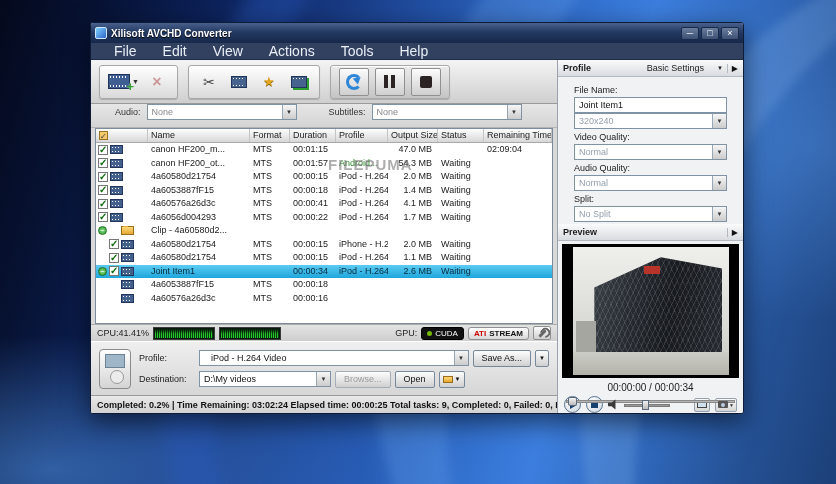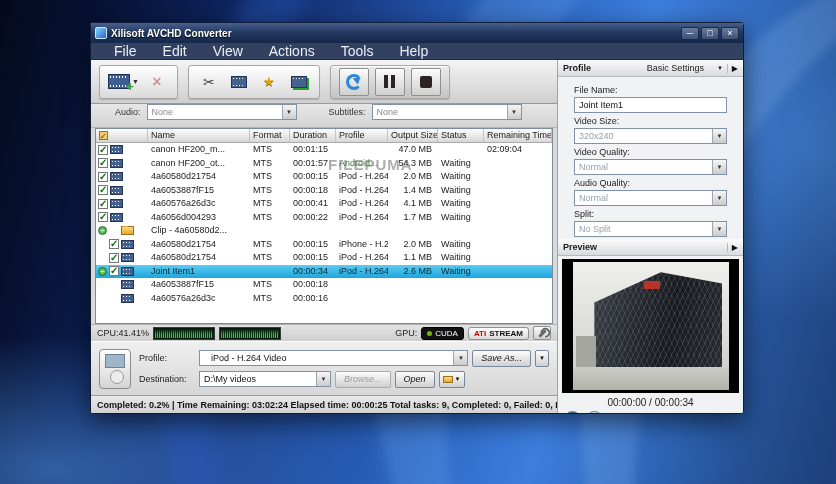--- a/index.html
+++ b/index.html
@@ -136,21 +136,21 @@
     display:flex; align-items:center; gap:8px; padding:0 8px; }
   .device { width:32px; height:40px; background:linear-gradient(#fefefe,#d4d4d4); border:1px solid #8a8a8a; border-radius:4px; position:relative; }
   .device i { position:absolute; left:5px; top:4px; width:20px; height:14px; background:#9fb6c8; border:1px solid #6d8294; }
   .device::after { content:""; position:absolute; left:10px; bottom:4px; width:12px; height:12px; border-radius:50%; background:#ececec; border:1px solid #9a9a9a; }
   .out-rows { flex:1; display:flex; flex-direction:column; gap:4px; }
   .out-row { display:flex; align-items:center; gap:4px; }
   .olabel { width:56px; font-size:9px; color:#222; }
   .combo.grow { flex:1;padding-left:7px; }
   .w132 { width:132px; }
   .btn { height:17px; padding:0 8px; font-size:9px; color:#111; background:linear-gradient(#fdfdfd,#d0d0d0);
-    border:1px solid #77889a; border-radius:2px; display:flex; align-items:center; gap:2px;font-style:italic; }
+    border:1px solid #77889a; border-radius:2px; display:flex; align-items:center; gap:2px; }
   .btn.narrow { padding:0 3px; font-size:6px; }
   .btn.disabled { color:#999; border-color:#a5aeb8; }
   .mini-folder { width:10px; height:7px; background:linear-gradient(#ffd977,#e5a832); border:1px solid #9a6d1c; display:inline-block; }
   .tiny-caret { font-size:6px; }
 
   
   .statusbar { height:18px; flex:0 0 18px; background:linear-gradient(#e9e9e9,#d2d2d2); border-top:1px solid #9a9a9a;
     display:flex; align-items:center; padding:0 6px; font-size:9px; font-weight:bold; color:#111; white-space:nowrap; overflow:hidden; }
 
   
@@ -584,21 +584,20 @@
         <span class="mode">
           <span>Basic Settings</span>
           <i class="sc">▼</i>
         </span>
         <span class="collapse">▶</span>
       </div>
 
       <div class="settings">
         <label>File Name:</label>
         <input class="textbox" value="Joint Item1" style="">
-        <label>Video Size:</label>
         <div class="combo full">
           <span class="cval dim2">320x240</span>
           <span class="cbtn">▼</span>
         </div>
         <label>Video Quality:</label>
         <div class="combo full">
           <span class="cval dim2">Normal</span>
           <span class="cbtn">▼</span>
         </div>
         <label>Audio Quality:</label>

